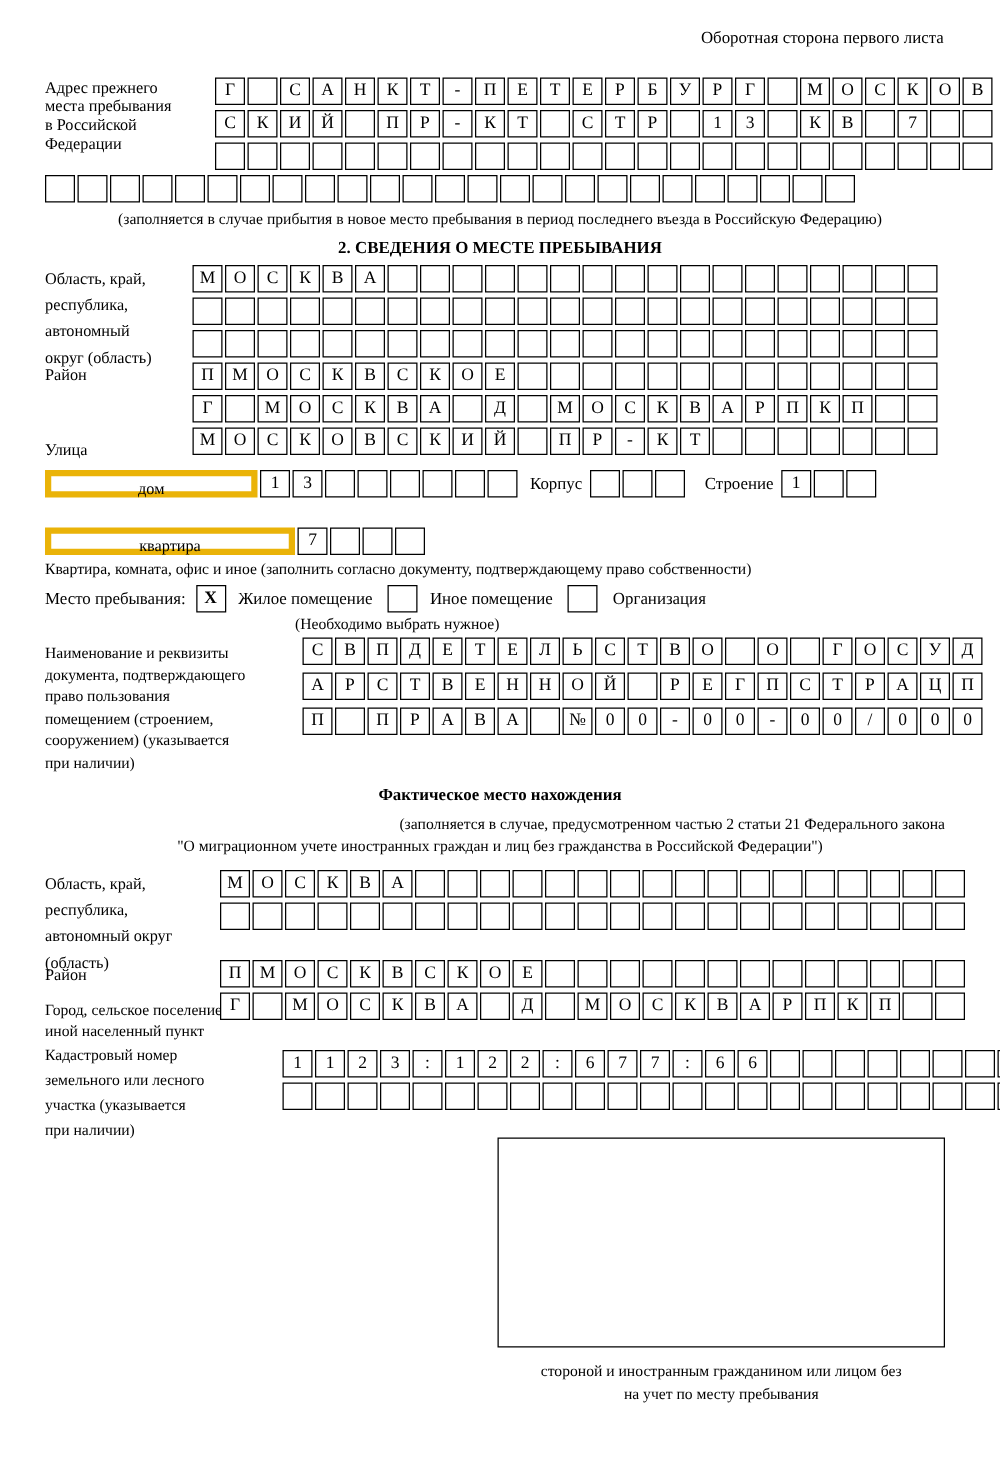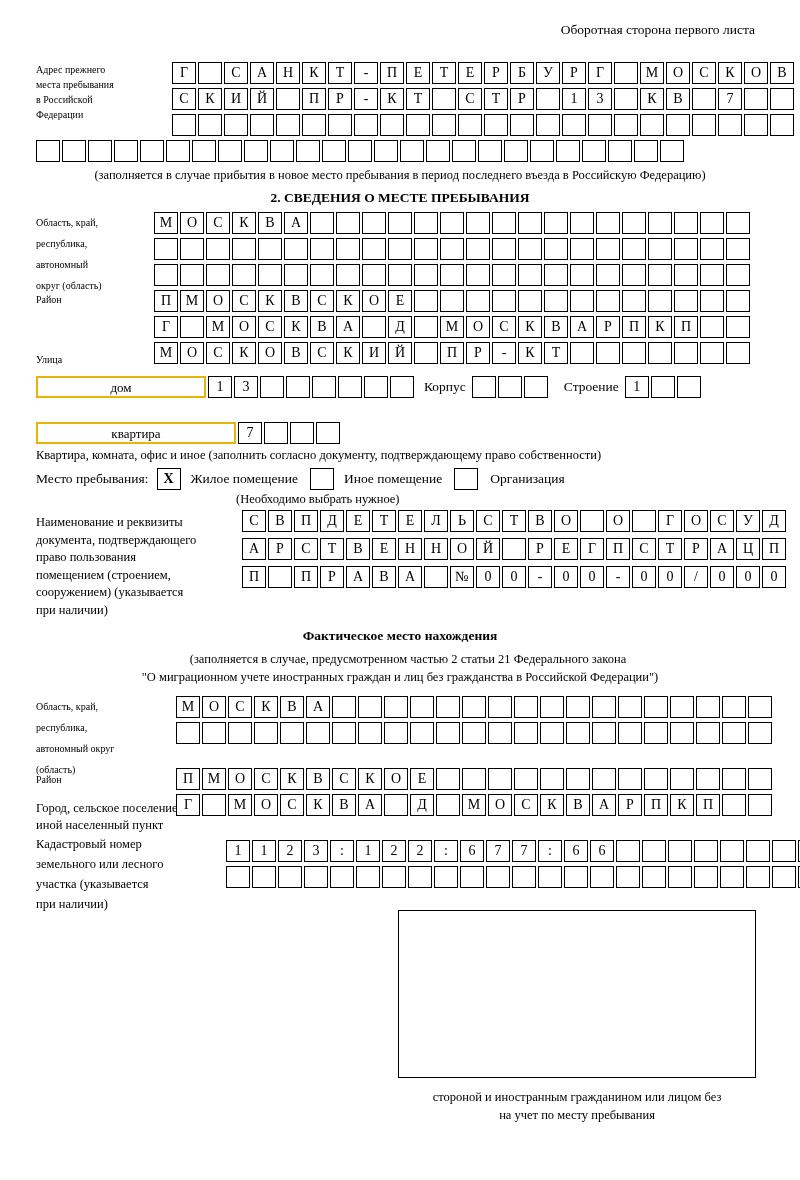--- a/index.html
+++ b/index.html
@@ -9,42 +9,42 @@
     font-family:"Liberation Serif", serif;
     color:#000;
     position:relative;
     overflow:hidden;
   }
   .page{position:relative;width:800px;height:904px;}
   .hdr-right{
     position:absolute;top:22px;right:45px;
     font-size:13.5px;
   }
-  .lbl{font-size:10px;line-height:15px;}
+  .lbl{font-size:13px;line-height:15px;}
   .lbl-sm{font-size:12.5px;line-height:14px;}
   .center{text-align:center;}
   .bold{font-weight:bold;text-align:center;}
 
   
   .row{position:absolute;display:flex;}
   .cell{
     width:24px;height:22px;
     border:1px solid #000;
     margin-right:2px;
     box-sizing:border-box;
     font-size:14px;
     font-family:"Liberation Serif", serif;
     text-align:center;
     line-height:20px;
     background:#fff;
   }
 
   
   .wbox{
-    border:2px solid #eab308;
+    border:5px solid #eab308;
     box-sizing:border-box;
     height:22px;
     font-size:13px;
     text-align:center;
     line-height:20px;
     margin-right:2px;
     background:#fff;
   }
   .inline-txt{font-size:13.5px;line-height:22px;}
   .note{font-size:12.5px;}
@@ -464,21 +464,21 @@
       <div class="cell">-</div>
       <div class="cell">0</div>
       <div class="cell">0</div>
       <div class="cell">/</div>
       <div class="cell">0</div>
       <div class="cell">0</div>
       <div class="cell">0</div>
     </div>
 
   <div class="tblock bold center" style="left:36px;top:628px;width:728px;font-size:13.5px;">Фактическое место нахождения</div>
-  <div class="tblock note center" style="left:44px;top:652px;width:728px;">(заполняется в случае, предусмотренном частью 2 статьи 21 Федерального закона</div>
+  <div class="tblock note center" style="left:28px;top:652px;width:728px;text-align:right;">(заполняется в случае, предусмотренном частью 2 статьи 21 Федерального закона</div>
   <div class="tblock note center" style="left:36px;top:670px;width:728px;">"О миграционном учете иностранных граждан и лиц без гражданства в Российской Федерации")</div>
 
   <div class="tblock lbl" style="left:36px;top:696px;width:160px;">
     <div style="line-height:21px;">Область, край,</div>
     <div style="line-height:21px;">республика,</div>
     <div style="line-height:21px;">автономный округ</div>
     <div style="line-height:21px;">(область)</div>
   </div>
   <div class="row" id="areg-row-0" style="left:176px;top:696px;">
       <div class="cell">М</div>

